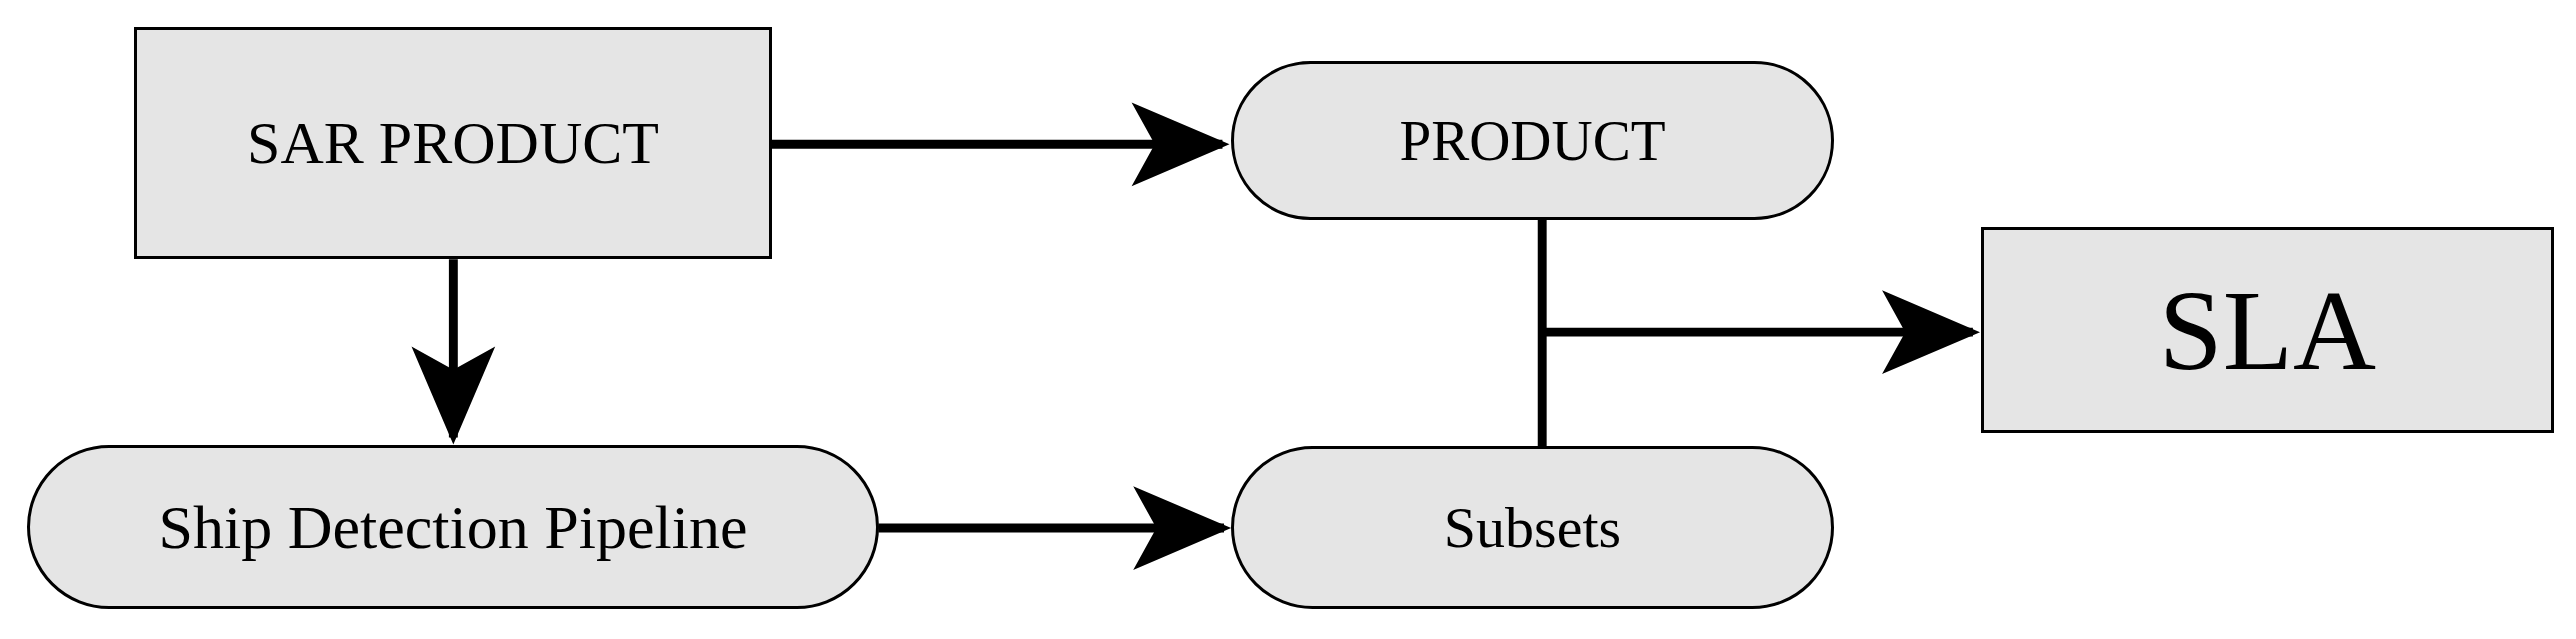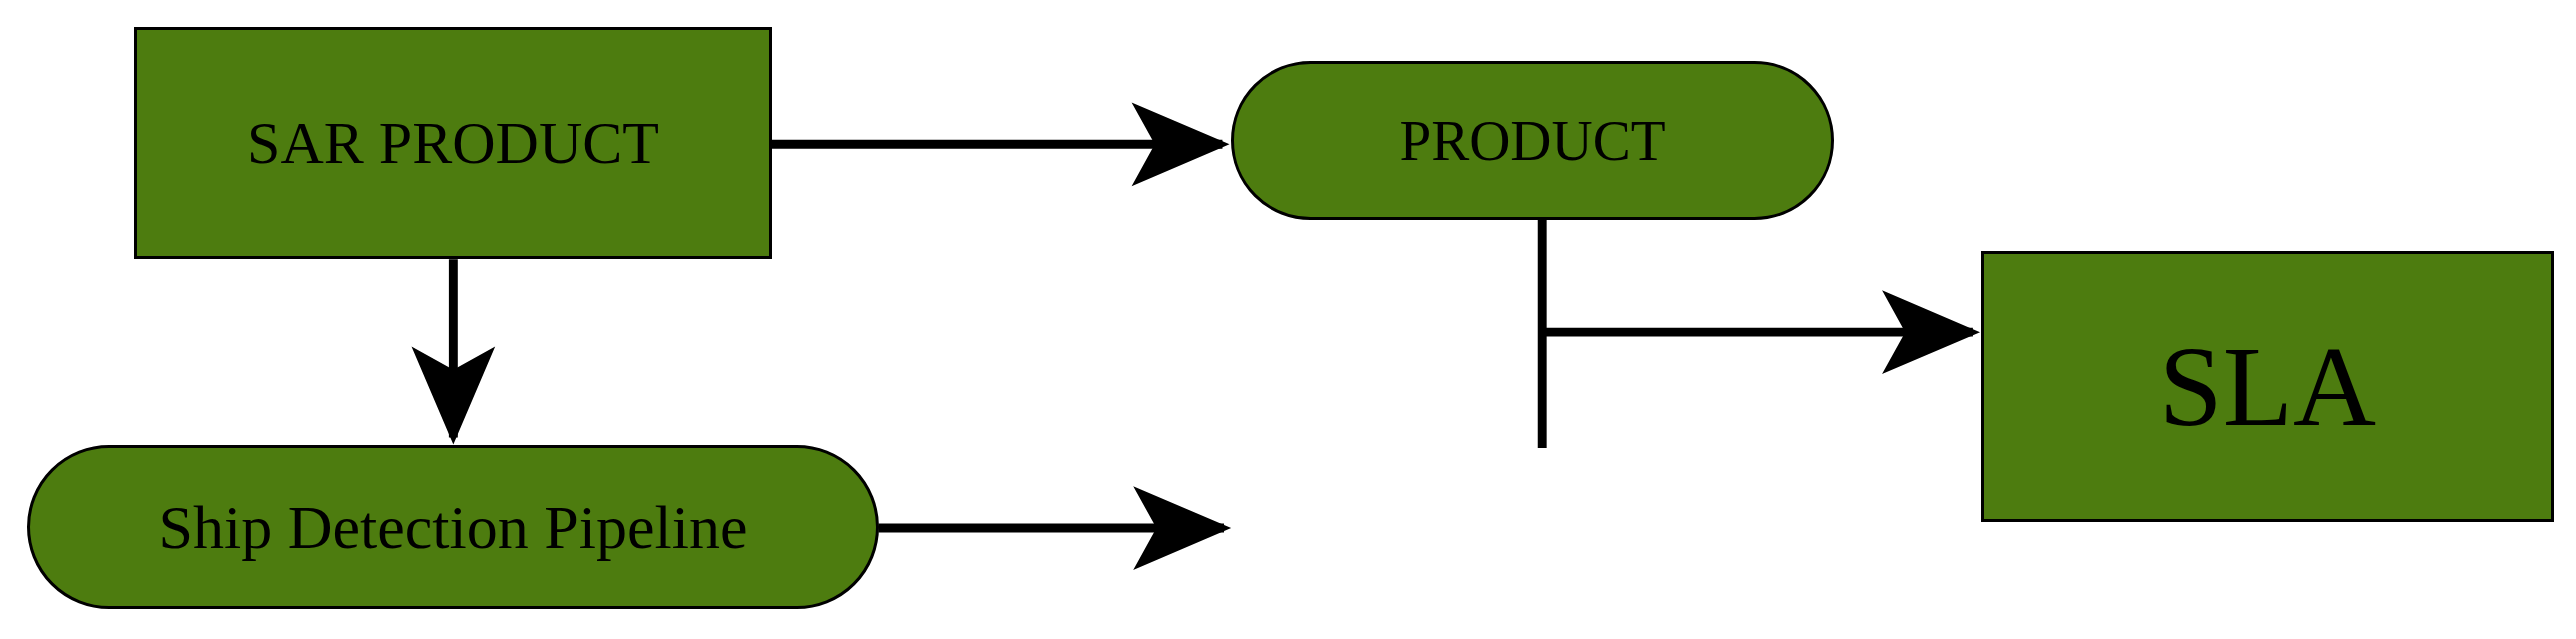--- a/index.html
+++ b/index.html
@@ -21,21 +21,21 @@
   #edge-layer {
     position: absolute;
     left: 0;
     top: 0;
     width: 2576px;
     height: 640px;
   }
   .node {
     position: absolute;
     box-sizing: border-box;
-    background: #4d7c0f;
+    background: #e5e5e5;
     border: 3.2px solid #000000;
     display: flex;
     align-items: center;
     justify-content: center;
     color: #000000;
     font-family: "Liberation Serif", "DejaVu Serif", serif;
     line-height: 1;
     white-space: nowrap;
     z-index: 2;
   }
@@ -45,23 +45,22 @@
   
   #node-sar-product {
     left: 134px; top: 27px; width: 638px; height: 232px;
     font-size: 60px;
   }
   #node-metadata {
     left: 1231px; top: 61px; width: 603px; height: 159px;
     font-size: 57px;
   }
   #node-sla {
-    left: 1981px; top: 227px; width: 573px; height: 271px;
+    left: 1981px; top: 227px; width: 573px; height: 206px;
     font-size: 115px;
-    margin-top: 24px;
   }
   #node-ship-detection-pipeline {
     left: 27px; top: 445px; width: 852px; height: 164px;
     font-size: 62px;
   }
   #node-subsets {
     left: 1231px; top: 446px; width: 603px; height: 163px;
     font-size: 58px;
   }
   .node-label {
@@ -104,15 +103,18 @@
   </div>
 
   <div class="node node-rect" id="node-sla">
     <span class="node-label">SLA</span>
   </div>
 
   <div class="node node-stadium" id="node-ship-detection-pipeline">
     <span class="node-label">Ship Detection Pipeline</span>
   </div>
 
+  <div class="node node-stadium" id="node-subsets">
+    <span class="node-label">Subsets</span>
+  </div>
 
 </div>
 
 
 </body></html>

